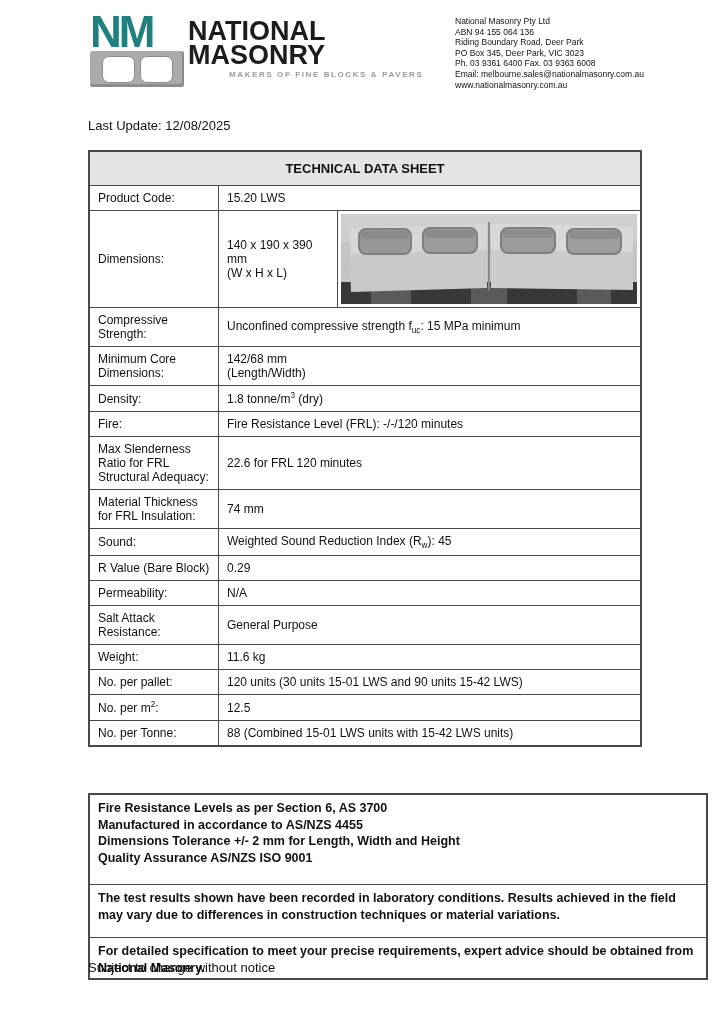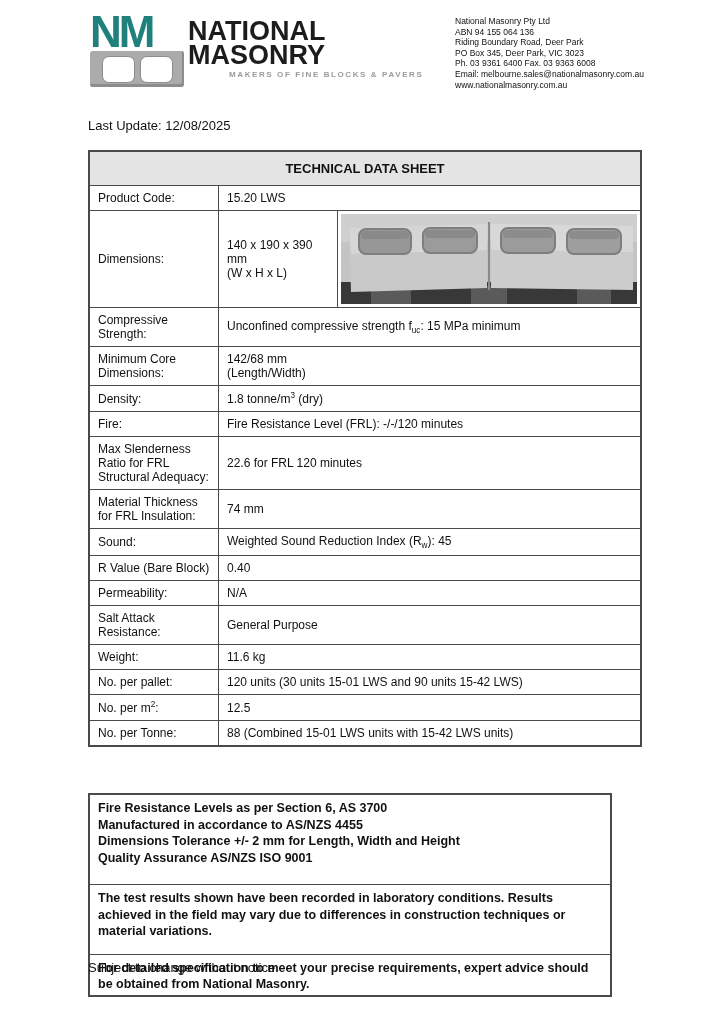--- a/index.html
+++ b/index.html
@@ -51,21 +51,21 @@
   .tds td.lbl { width:134px; }
   
   .tds td.valwrap { padding:0; }
   .splitbox { display:flex; align-items:stretch; min-height:96px; }
   .dim-text { flex:0 0 118px; padding:5px 8px; display:flex; align-items:center; white-space:pre-line; }
   .dim-photo { flex:1; border-left:1px solid #4a4a4a; display:flex; align-items:center; justify-content:center; padding:3px; }
   .dim-photo svg { display:block; }
   sub, sup { font-size:0.68em; }
 
   
-  .notes { position:absolute; left:88px; top:793px; width:524px; border:2px solid #4a4a4a; background:#fff; }
+  .notes { position:absolute; left:88px; top:793px; width:620px; border:2px solid #4a4a4a; background:#fff; }
   .note-section { padding:5px 8px 14px 8px; font-size:12.5px; font-weight:bold; line-height:16.5px; color:#111; }
   .note-section + .note-section { border-top:1px solid #4a4a4a; }
   .note-section:nth-child(1) { padding-bottom:18px; }
   .note-section:nth-child(3) { padding-bottom:2px; }
 
   .footer-note { position:absolute; left:88px; top:960px; font-size:13px; color:#111; }
 </style>
 </head>
 <body>
 
@@ -166,21 +166,21 @@
         <tr>
           <td class="lbl">Material Thickness for FRL Insulation:</td>
           <td class="val">74 mm</td>
         </tr>
         <tr>
           <td class="lbl">Sound:</td>
           <td class="val">Weighted Sound Reduction Index (R<sub>w</sub>): 45</td>
         </tr>
         <tr>
           <td class="lbl">R Value (Bare Block)</td>
-          <td class="val">0.40</td>
+          <td class="val">0.29</td>
         </tr>
         <tr>
           <td class="lbl">Permeability:</td>
           <td class="val">N/A</td>
         </tr>
         <tr>
           <td class="lbl">Salt Attack Resistance:</td>
           <td class="val">General Purpose</td>
         </tr>
         <tr>

